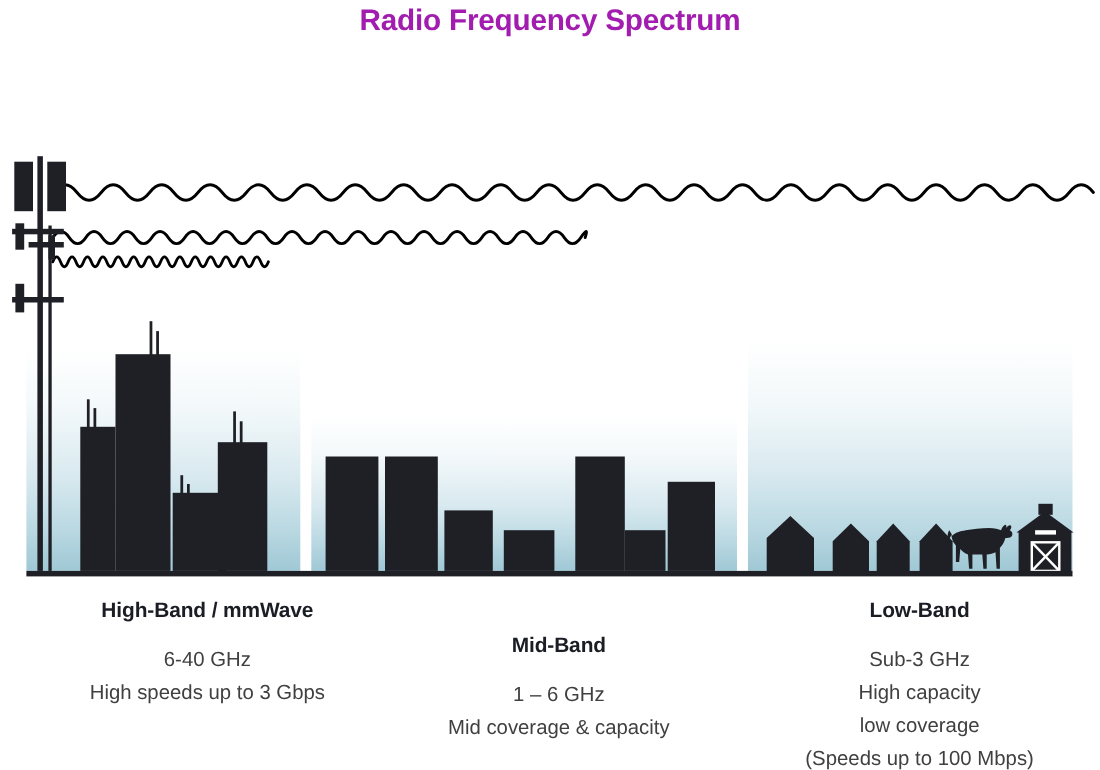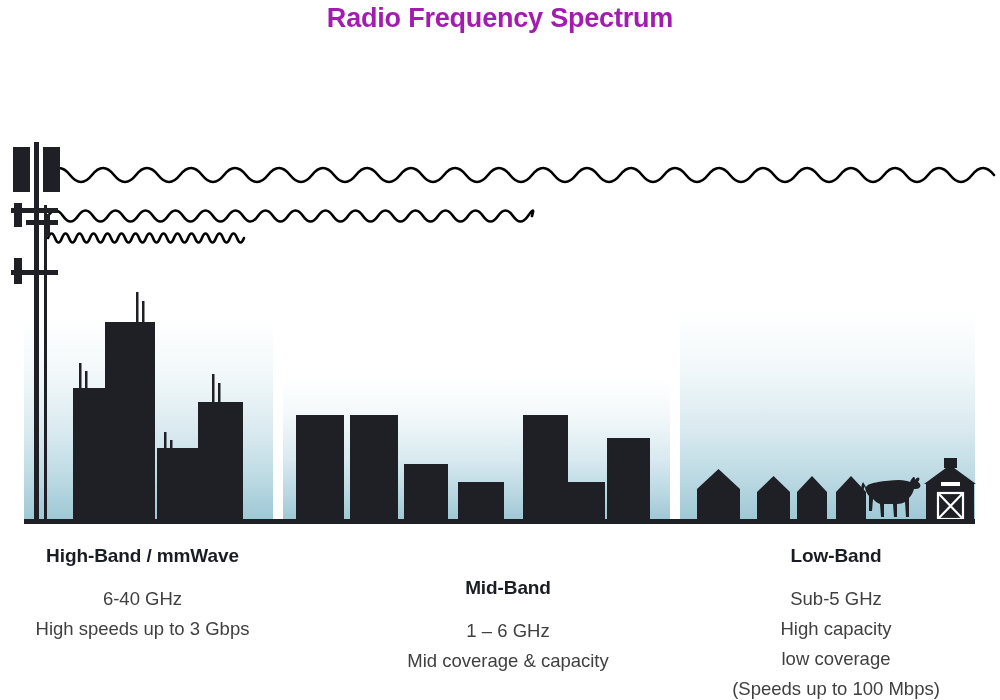--- a/index.html
+++ b/index.html
@@ -54,21 +54,21 @@
     white-space: nowrap;
   }
   .band-lines {
     margin-top: 17px;
     font-size: 18.5px;
     font-weight: normal;
     line-height: 30px;
     color: #404040;
     white-space: nowrap;
   }
-  #col-high  { left: 0px;   width: 285px; }
+  #col-high  { left: 0px;   width: 285px; padding-left: 46px; }
   #col-mid   { left: 363px; width: 290px; margin-top: 32px; }
   #col-low   { left: 672px; width: 328px; }
 </style>
 </head>
 <body>
 
 <div id="stage">
 
   <div id="title">Radio Frequency Spectrum</div>
 
@@ -241,20 +241,20 @@
     <div class="band-title">Mid-Band</div>
     <div class="band-lines">
       <div>1 – 6 GHz</div>
       <div>Mid coverage &amp; capacity</div>
     </div>
   </div>
 
   <div class="band-col" id="col-low">
     <div class="band-title">Low-Band</div>
     <div class="band-lines">
-      <div>Sub-5 GHz</div>
+      <div>Sub-3 GHz</div>
       <div>High capacity</div>
       <div>low coverage</div>
       <div>(Speeds up to 100 Mbps)</div>
     </div>
   </div>
 
 </div>
 
 </body></html>

